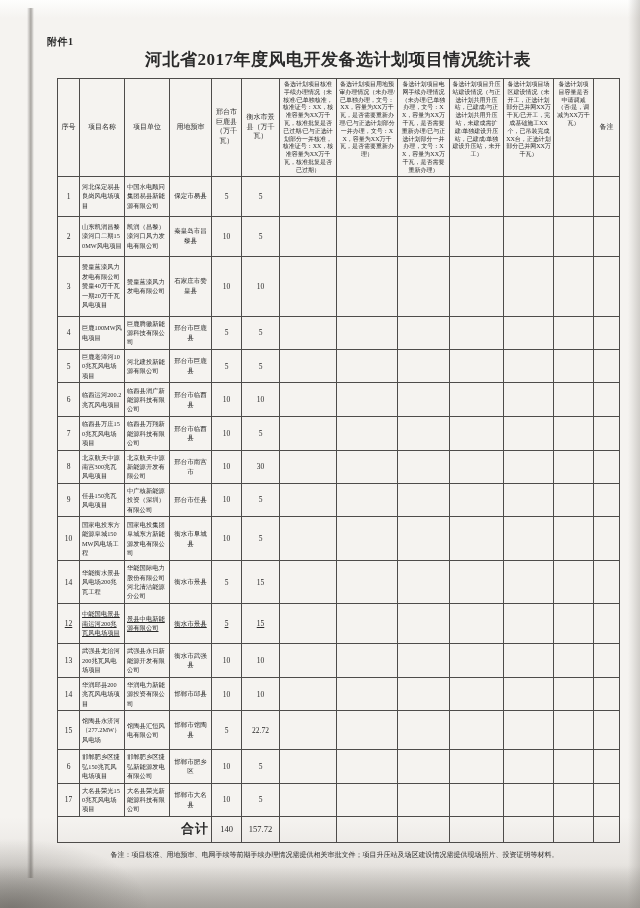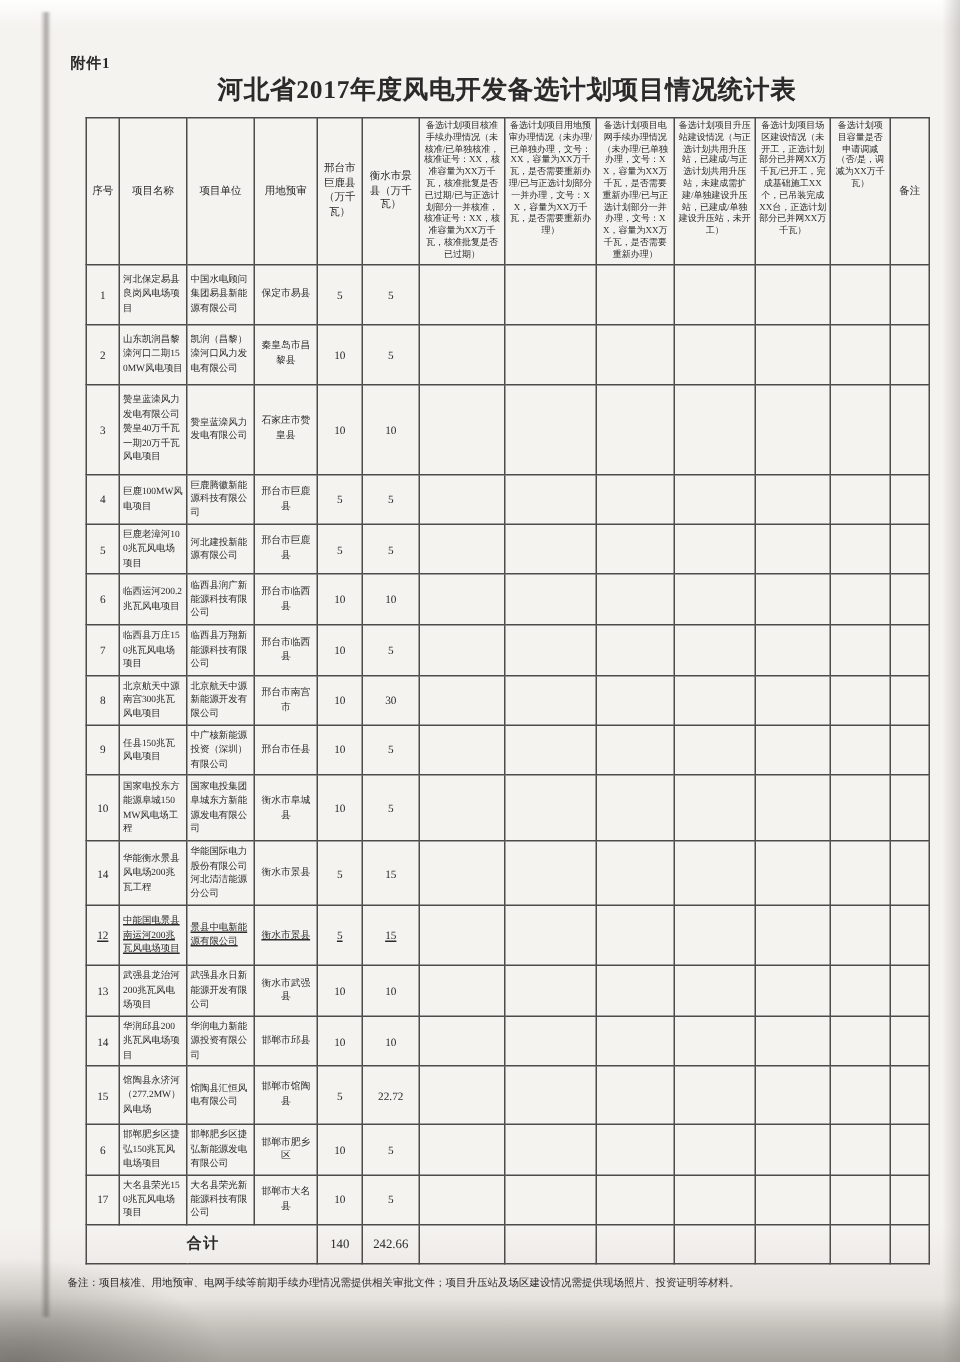--- a/index.html
+++ b/index.html
@@ -28,32 +28,32 @@
   th.dense{font-size:6px;line-height:1.3;text-align:center;vertical-align:top;padding-top:2px;}
   col.c-no{width:22px;}  col.c-name{width:45px;} col.c-unit{width:45px;}
   col.c-addr{width:42px;} col.c-plan{width:30px;} col.c-alt{width:38px;}
   col.c-appr{width:57px;} col.c-land{width:61px;} col.c-grid{width:52px;}
   col.c-sub{width:54px;}  col.c-site{width:50px;} col.c-red{width:40px;} col.c-rem{width:26px;}
   td.t-no{font-size:7.5px;}
   td.t-name,td.t-unit{font-size:6.3px;line-height:1.5;text-align:left;padding:2px 2px;}
   td.t-addr{font-size:6.5px;line-height:1.5;}
   td.t-num{font-size:7.5px;}
   tfoot tr{height:26px;}
-  td.t-total-label{text-align:center;font-size:10px;font-weight:700;padding-left:4px;letter-spacing:1px;margin-left:21px;}
+  td.t-total-label{text-align:right;font-size:13px;font-weight:700;padding-left:4px;letter-spacing:1px;margin-left:21px;}
   td.t-total-num{font-size:8.5px;}
   tbody tr:nth-child(1){height:40px;}  tbody tr:nth-child(2){height:40px;}
   tbody tr:nth-child(3){height:60px;}  tbody tr:nth-child(4){height:30px;}
   tbody tr:nth-child(5){height:33px;}  tbody tr:nth-child(6){height:34px;}
   tbody tr:nth-child(7){height:32px;}  tbody tr:nth-child(8){height:33px;}
   tbody tr:nth-child(9){height:33px;}  tbody tr:nth-child(10){height:44px;}
   tbody tr:nth-child(11){height:40px;} tbody tr:nth-child(12){height:40px;text-decoration:underline;}
   tbody tr:nth-child(13){height:34px;} tbody tr:nth-child(14){height:33px;}
   tbody tr:nth-child(15){height:39px;} tbody tr:nth-child(16){height:33px;}
   tbody tr:nth-child(17){height:31px;}
-  .footnote{position:absolute;left:45px;top:850px;width:555px;font-size:7px;line-height:1.5;text-align:left;}
+  .footnote{position:absolute;left:57px;top:850px;width:555px;font-size:7px;line-height:1.5;text-align:center;}
 </style>
 </head>
 <body>
 
 <div class="scan">
   <div class="shadow-left"></div>
   <div class="shadow-right"></div>
   <div class="shadow-bottom"></div>
   <div class="shadow-corner"></div>
 
@@ -347,21 +347,21 @@
           <td class="t-empty"></td>
           <td class="t-empty"></td>
           <td class="t-empty"></td>
           <td class="t-empty"></td>
         </tr>
       </tbody>
     <tfoot>
         <tr>
           <td colspan="4" class="t-total-label">合计</td>
           <td class="t-total-num">140</td>
-          <td class="t-total-num">242.66</td>
+          <td class="t-total-num">157.72</td>
           <td></td>
           <td></td>
           <td></td>
           <td></td>
           <td></td>
           <td></td>
           <td></td>
         </tr>
       </tfoot>
   </table>

